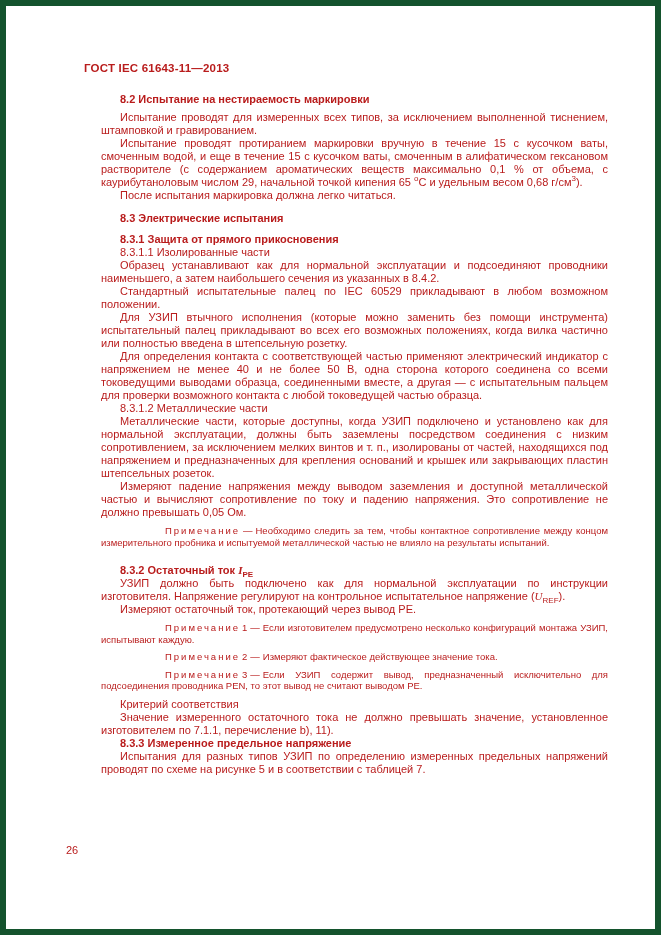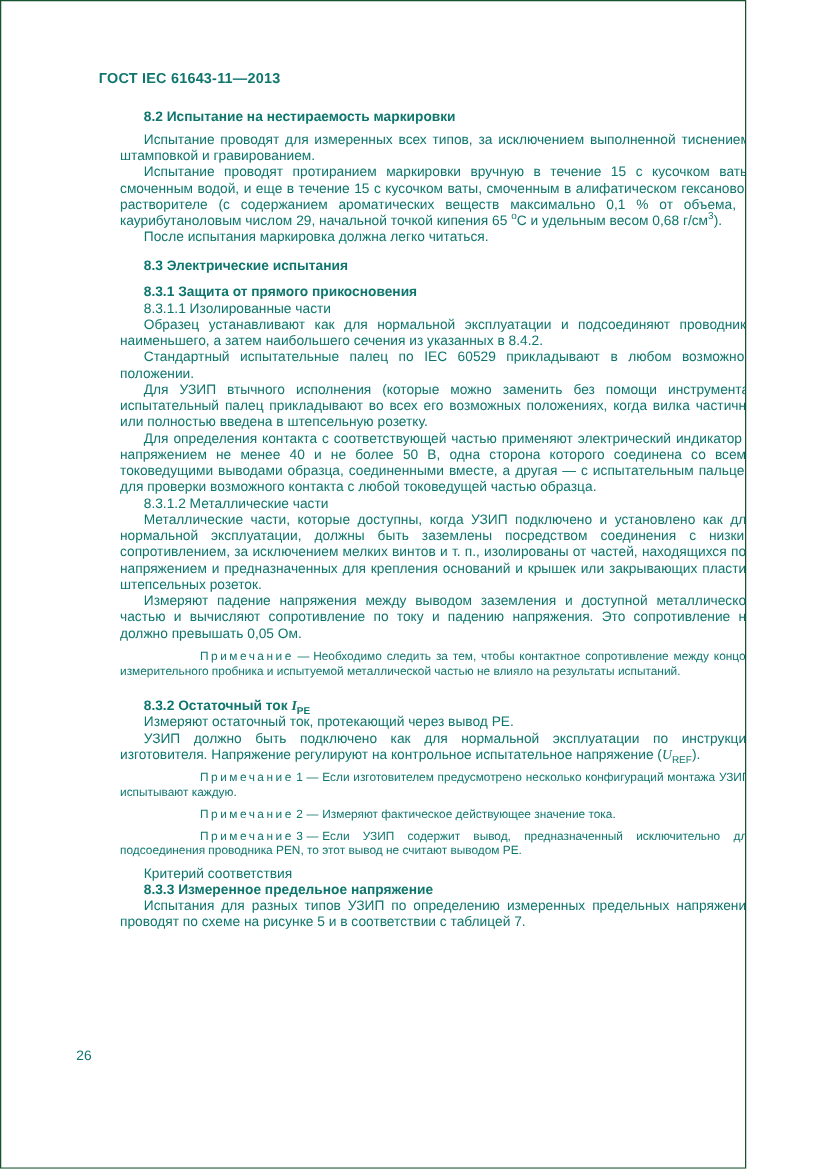--- a/index.html
+++ b/index.html
@@ -1,24 +1,24 @@
 <!DOCTYPE html>
 <html lang="ru"><head>
 <meta charset="utf-8">
 <style>
   * { box-sizing: border-box; }
   html, body { margin: 0; padding: 0; background: #ffffff; }
   .page {
-    width: 597px; height: 935px;
+    width: 661px; height: 935px;
     background: #ffffff;
     position: relative;
-    border: 1px solid #14532d;
+    border: 6px solid #14532d;
     overflow: hidden;
     font-family: "Liberation Sans", "DejaVu Sans", sans-serif;
-    color: #0f766e;
+    color: #b91c1c;
   }
   .doc-header {
     position: absolute; top: 56px; left: 78px;
     font-size: 11.5px; font-weight: bold; letter-spacing: 0.2px;
   }
   .content {
     position: absolute; top: 87px; left: 95px; width: 507px;
     font-size: 11px; line-height: 13px; text-align: justify;
   }
   .para { margin: 0; text-indent: 19px; }
@@ -71,32 +71,33 @@
 
     <p class="para">Металлические части, которые доступны, когда УЗИП подключено и установлено как для нормальной эксплуатации, должны быть заземлены посредством соединения с низким сопротивлением, за исключением мелких винтов и т. п., изолированы от частей, находящихся под напряжением и предназначенных для крепления оснований и крышек или закрывающих пластин штепсельных розеток.</p>
 
 
     <p class="para">Измеряют падение напряжения между выводом заземления и доступной металлической частью и вычисляют сопротивление по току и падению напряжения. Это сопротивление не должно превышать 0,05 Ом.</p>
 
     <p class="note"><span class="note-label">Примечание</span><span class="note-dash">—</span><span>Необходимо следить за тем, чтобы контактное сопротивление между концом измерительного пробника и испытуемой металлической частью не влияло на результаты испытаний.</span></p>
 
     <div class="h-sub tight"><span>8.3.2 Остаточный ток </span><span class="math">I</span><sub>PE</sub></div>
 
+    <p class="para"><span>УЗИП должно быть подключено как для нормальной эксплуатации по инструкции изготовителя. Напряжение регулируют на контрольное испытательное напряжение (</span><span class="math">U</span><sub>REF</sub><span>).</span></p>
+
     <p class="para">Измеряют остаточный ток, протекающий через вывод PE.</p>
-
-    <p class="para"><span>УЗИП должно быть подключено как для нормальной эксплуатации по инструкции изготовителя. Напряжение регулируют на контрольное испытательное напряжение (</span><span class="math">U</span><sub>REF</sub><span>).</span></p>
 
     <p class="note"><span class="note-label">Примечание</span><span class="note-num">1</span><span class="note-dash">—</span><span>Если изготовителем предусмотрено несколько конфигураций монтажа УЗИП, испытывают каждую.</span></p>
 
     <p class="note"><span class="note-label">Примечание</span><span class="note-num">2</span><span class="note-dash">—</span><span>Измеряют фактическое действующее значение тока.</span></p>
 
     <p class="note"><span class="note-label">Примечание</span><span class="note-num">3</span><span class="note-dash">—</span><span>Если УЗИП содержит вывод, предназначенный исключительно для подсоединения проводника PEN, то этот вывод не считают выводом PE.</span></p>
 
     <p class="para" style="margin-top:6px">Критерий соответствия</p>
 
+    <p class="para">Значение измеренного остаточного тока не должно превышать значение, установленное изготовителем по 7.1.1, перечисление b), 11).</p>
 
     <div class="h-sub flush">8.3.3 Измеренное предельное напряжение</div>
 
     <p class="para">Испытания для разных типов УЗИП по определению измеренных предельных напряжений проводят по схеме на рисунке 5 и в соответствии с таблицей 7.</p>
 
   </div>
 
   <div class="pagenum">26</div>
 
 </div>

